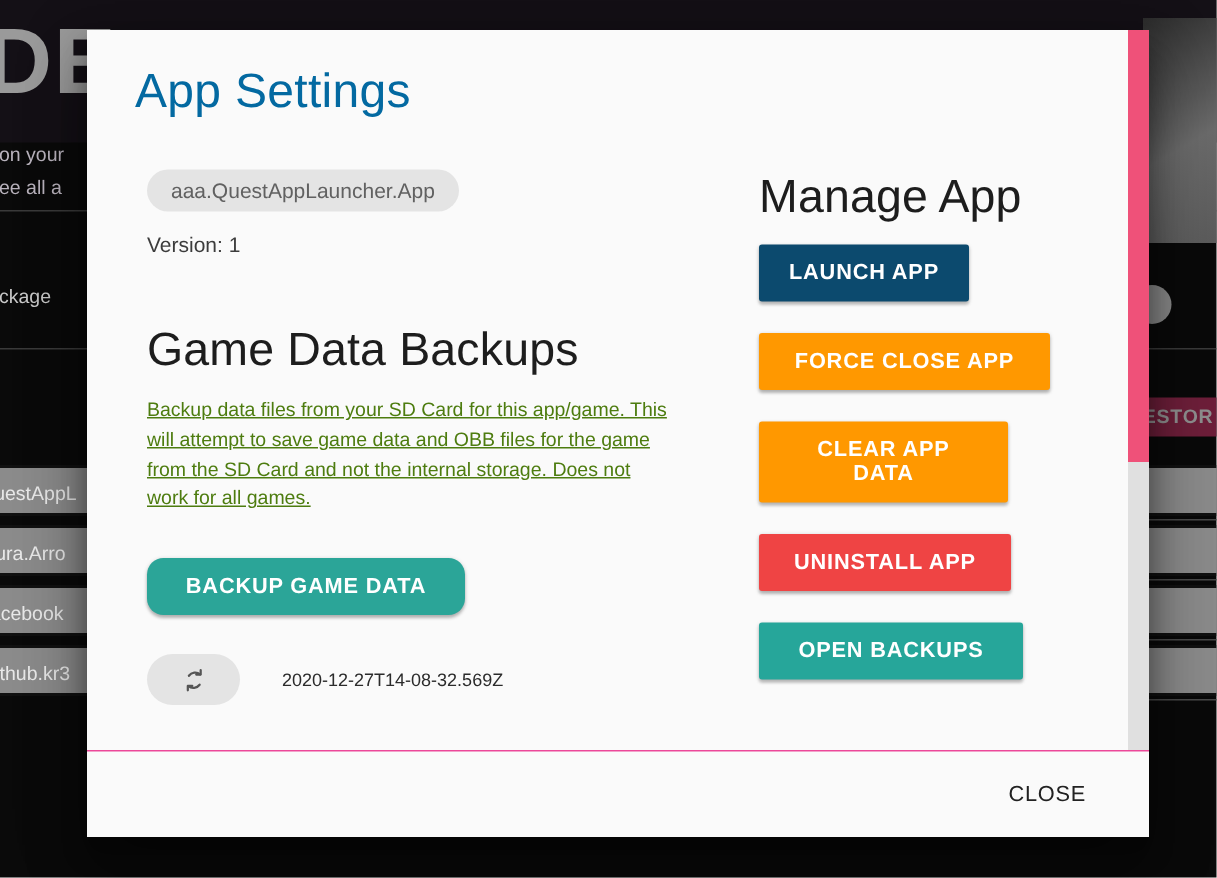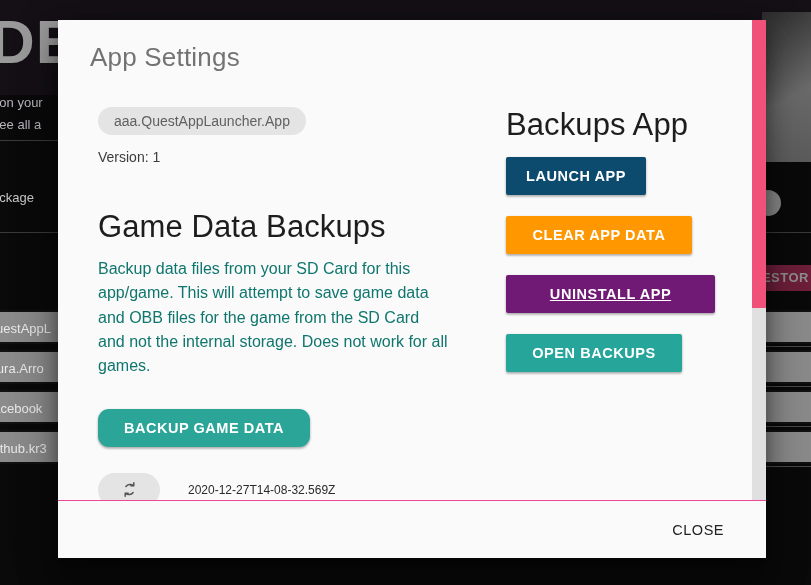--- a/index.html
+++ b/index.html
@@ -125,23 +125,23 @@
 
   .modal-body {
     position: relative;
     flex: 1 1 auto;
     overflow: hidden;
     padding: 22px 40px 10px 32px;
     box-sizing: border-box;
   }
 
   .dialog-title {
-    font-size: 26px;
+    font-size: 32px;
     font-weight: normal;
-    color: #737373;
+    color: #0369a1;
     margin: 0 0 34px 0;
     letter-spacing: .2px;
   }
 
   .columns {
     display: flex;
     align-items: flex-start;
   }
   .col-left  { width: 372px; flex: 0 0 auto; padding-left: 8px; }
   .col-right { flex: 1 1 auto; padding-left: 36px; }
@@ -166,25 +166,26 @@
     font-weight: normal;
     color: #1d1d1d;
     margin: 44px 0 12px 0;
     letter-spacing: .1px;
   }
   .section-title.manage {
     margin: 0 0 14px 0;
   }
 
   .section-desc {
-    font-size: 16px;
+    font-size: 13px;
     line-height: 1.52;
-    color: #0f766e;
+    color: #4d7c0f;
     margin: 0;
     max-width: 352px;
+    text-decoration: underline;
   }
 
   .btn {
     display: block;
     border: none;
     outline: none;
     color: #fff;
     font-family: "Liberation Sans", sans-serif;
     font-size: 14.5px;
     font-weight: bold;
@@ -192,22 +193,22 @@
     text-align: center;
     padding: 11px 18px;
     border-radius: 2px;
     cursor: pointer;
     box-shadow: 0 2px 2px rgba(0,0,0,.16), 0 1px 3px rgba(0,0,0,.20);
     box-sizing: border-box;
   }
   .btn-backup  { background: #2ba598; width: 212px; margin-top: 30px; border-radius: 11px; }
   .btn-launch  { background: #0c4a6e; width: 140px; }
   .btn-force   { background: #ff9800; width: 194px; margin-top: 21px; }
-  .btn-clear   { background: #ff9800; width: 186px; margin-top: 21px; }
-  .btn-uninst  { background: #701a75; width: 209px; margin-top: 21px; text-decoration: underline; }
+  .btn-clear   { background: #ff9800; width: 166px; margin-top: 21px; }
+  .btn-uninst  { background: #ef4444; width: 168px; margin-top: 21px; }
   .btn-backups { background: #26a69a; width: 176px; margin-top: 21px; }
 
   .timestamp-row {
     display: flex;
     align-items: center;
     margin-top: 26px;
   }
   .refresh-btn {
     width: 62px; height: 34px;
     border-radius: 17px;
@@ -317,23 +318,24 @@
                 <path d="M7.5 16.5a6 6 0 0 0 8.6-1.1"></path>
                 <polyline points="7.1,19.7 7.1,16.3 10.5,16.3"></polyline>
               </svg>
             </span>
           </button>
           <div class="timestamp-text">2020-12-27T14-08-32.569Z</div>
         </div>
       </div>
 
       <div class="col-right">
-        <h2 class="section-title manage">Backups App</h2>
+        <h2 class="section-title manage">Manage App</h2>
 
         <button class="btn btn-launch">LAUNCH APP</button>
+        <button class="btn btn-force">FORCE CLOSE APP</button>
         <button class="btn btn-clear">CLEAR APP DATA</button>
         <button class="btn btn-uninst">UNINSTALL APP</button>
         <button class="btn btn-backups">OPEN BACKUPS</button>
       </div>
 
     </div>
 
     <div class="scroll-track">
       <div class="scroll-thumb"></div>
     </div>

